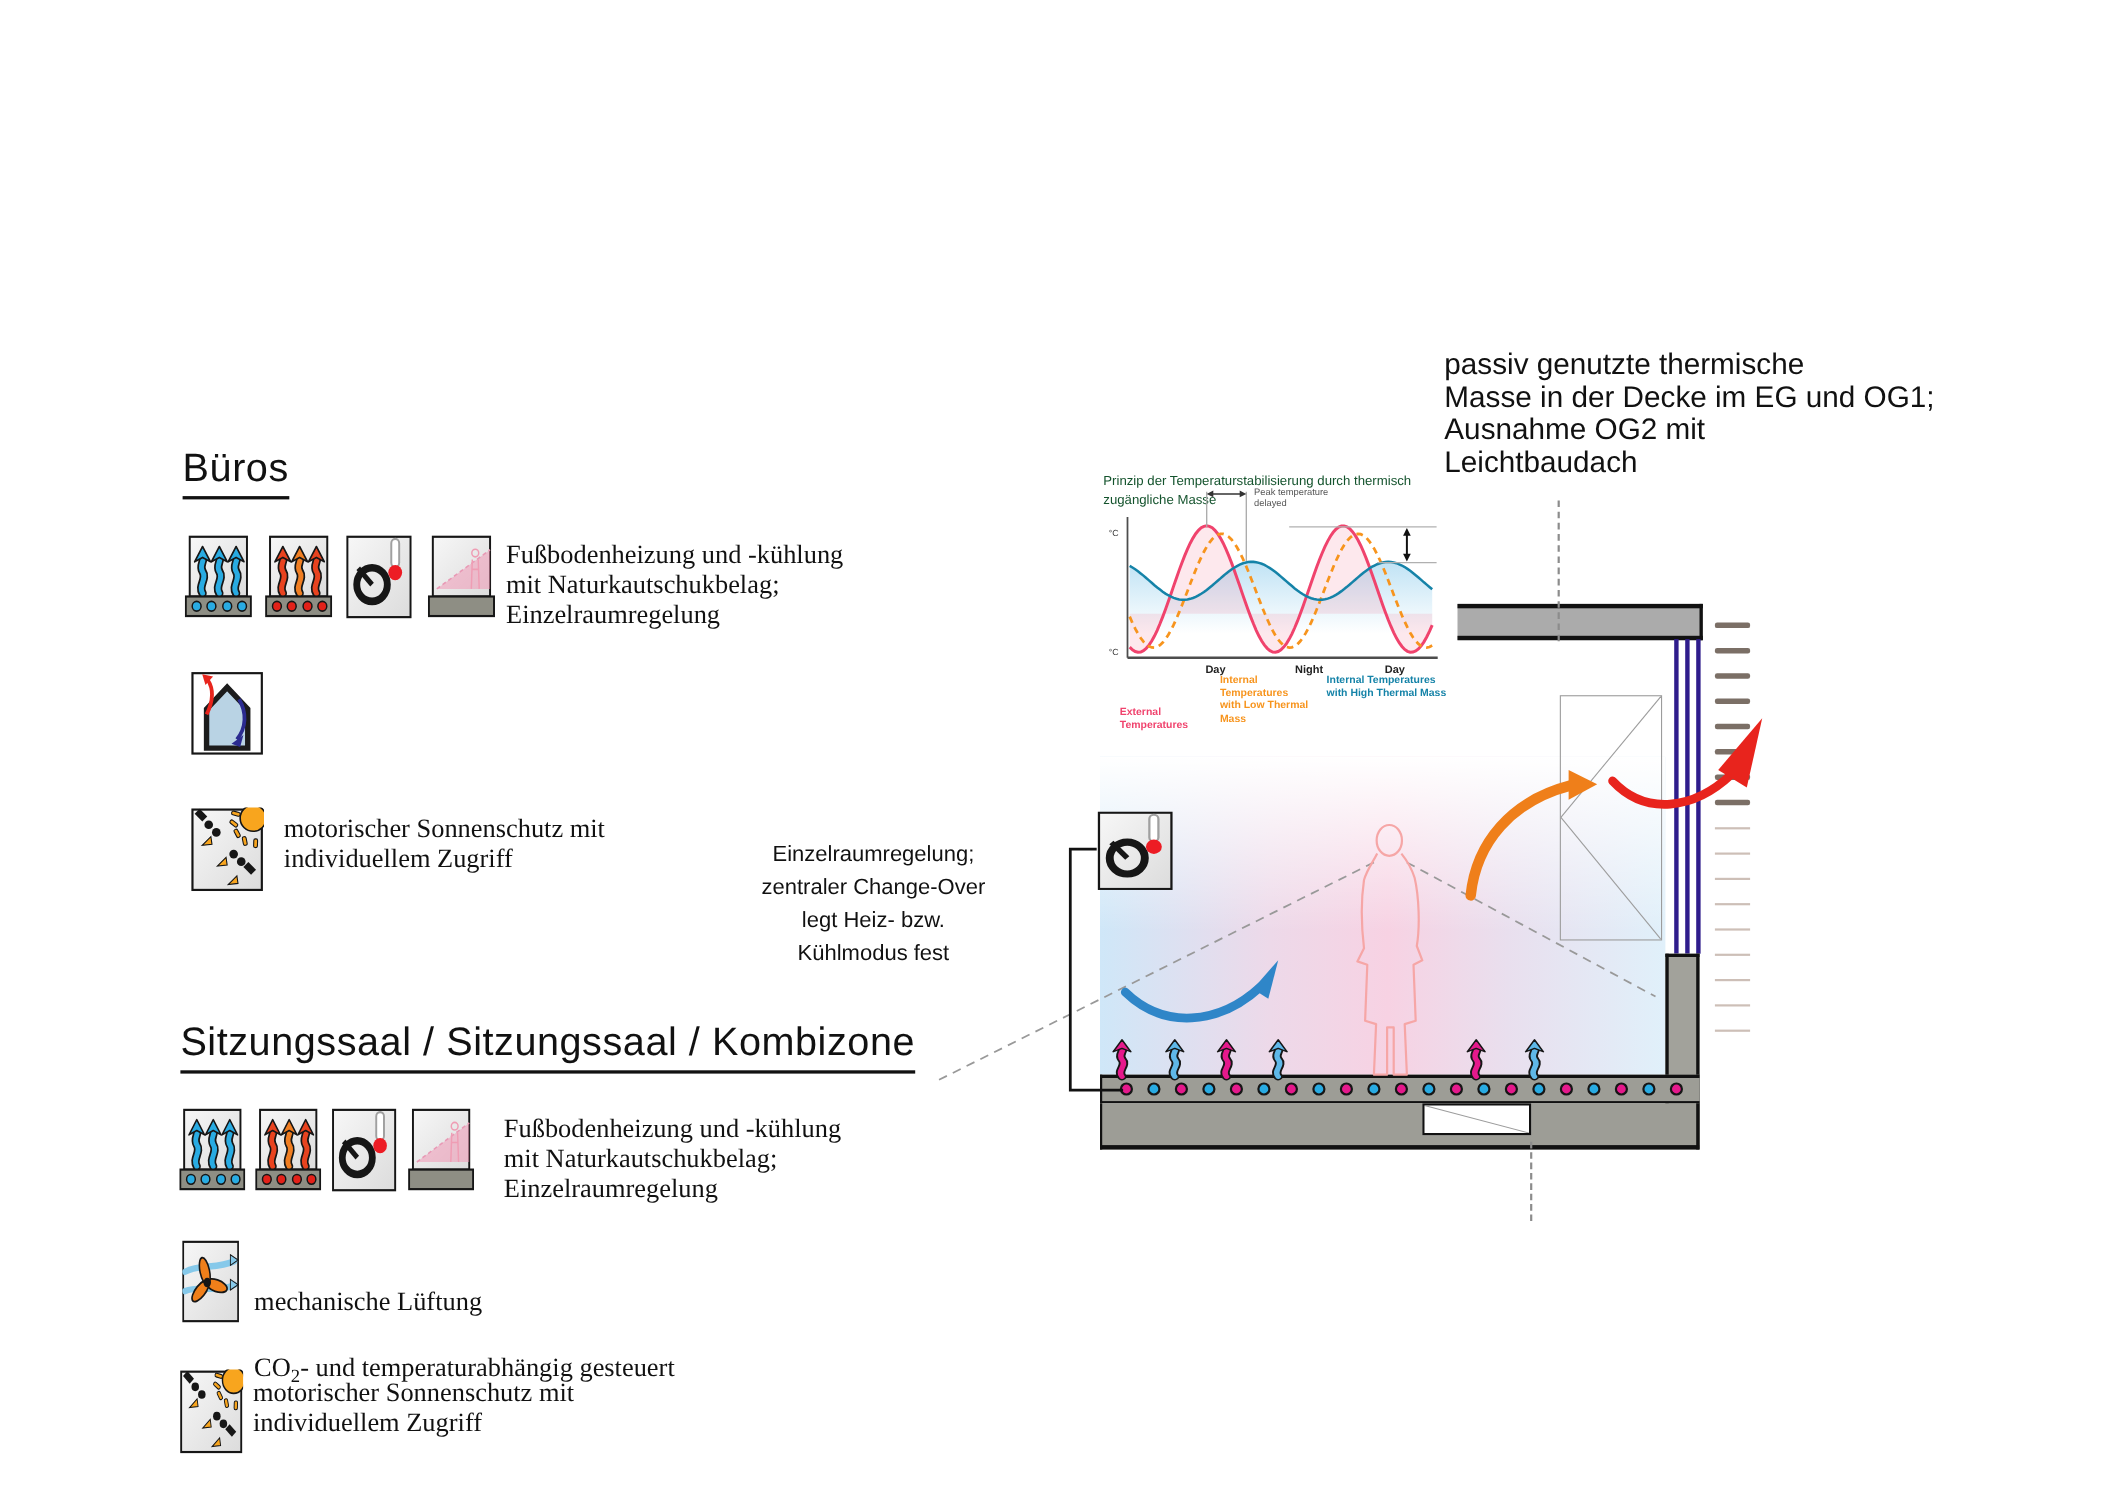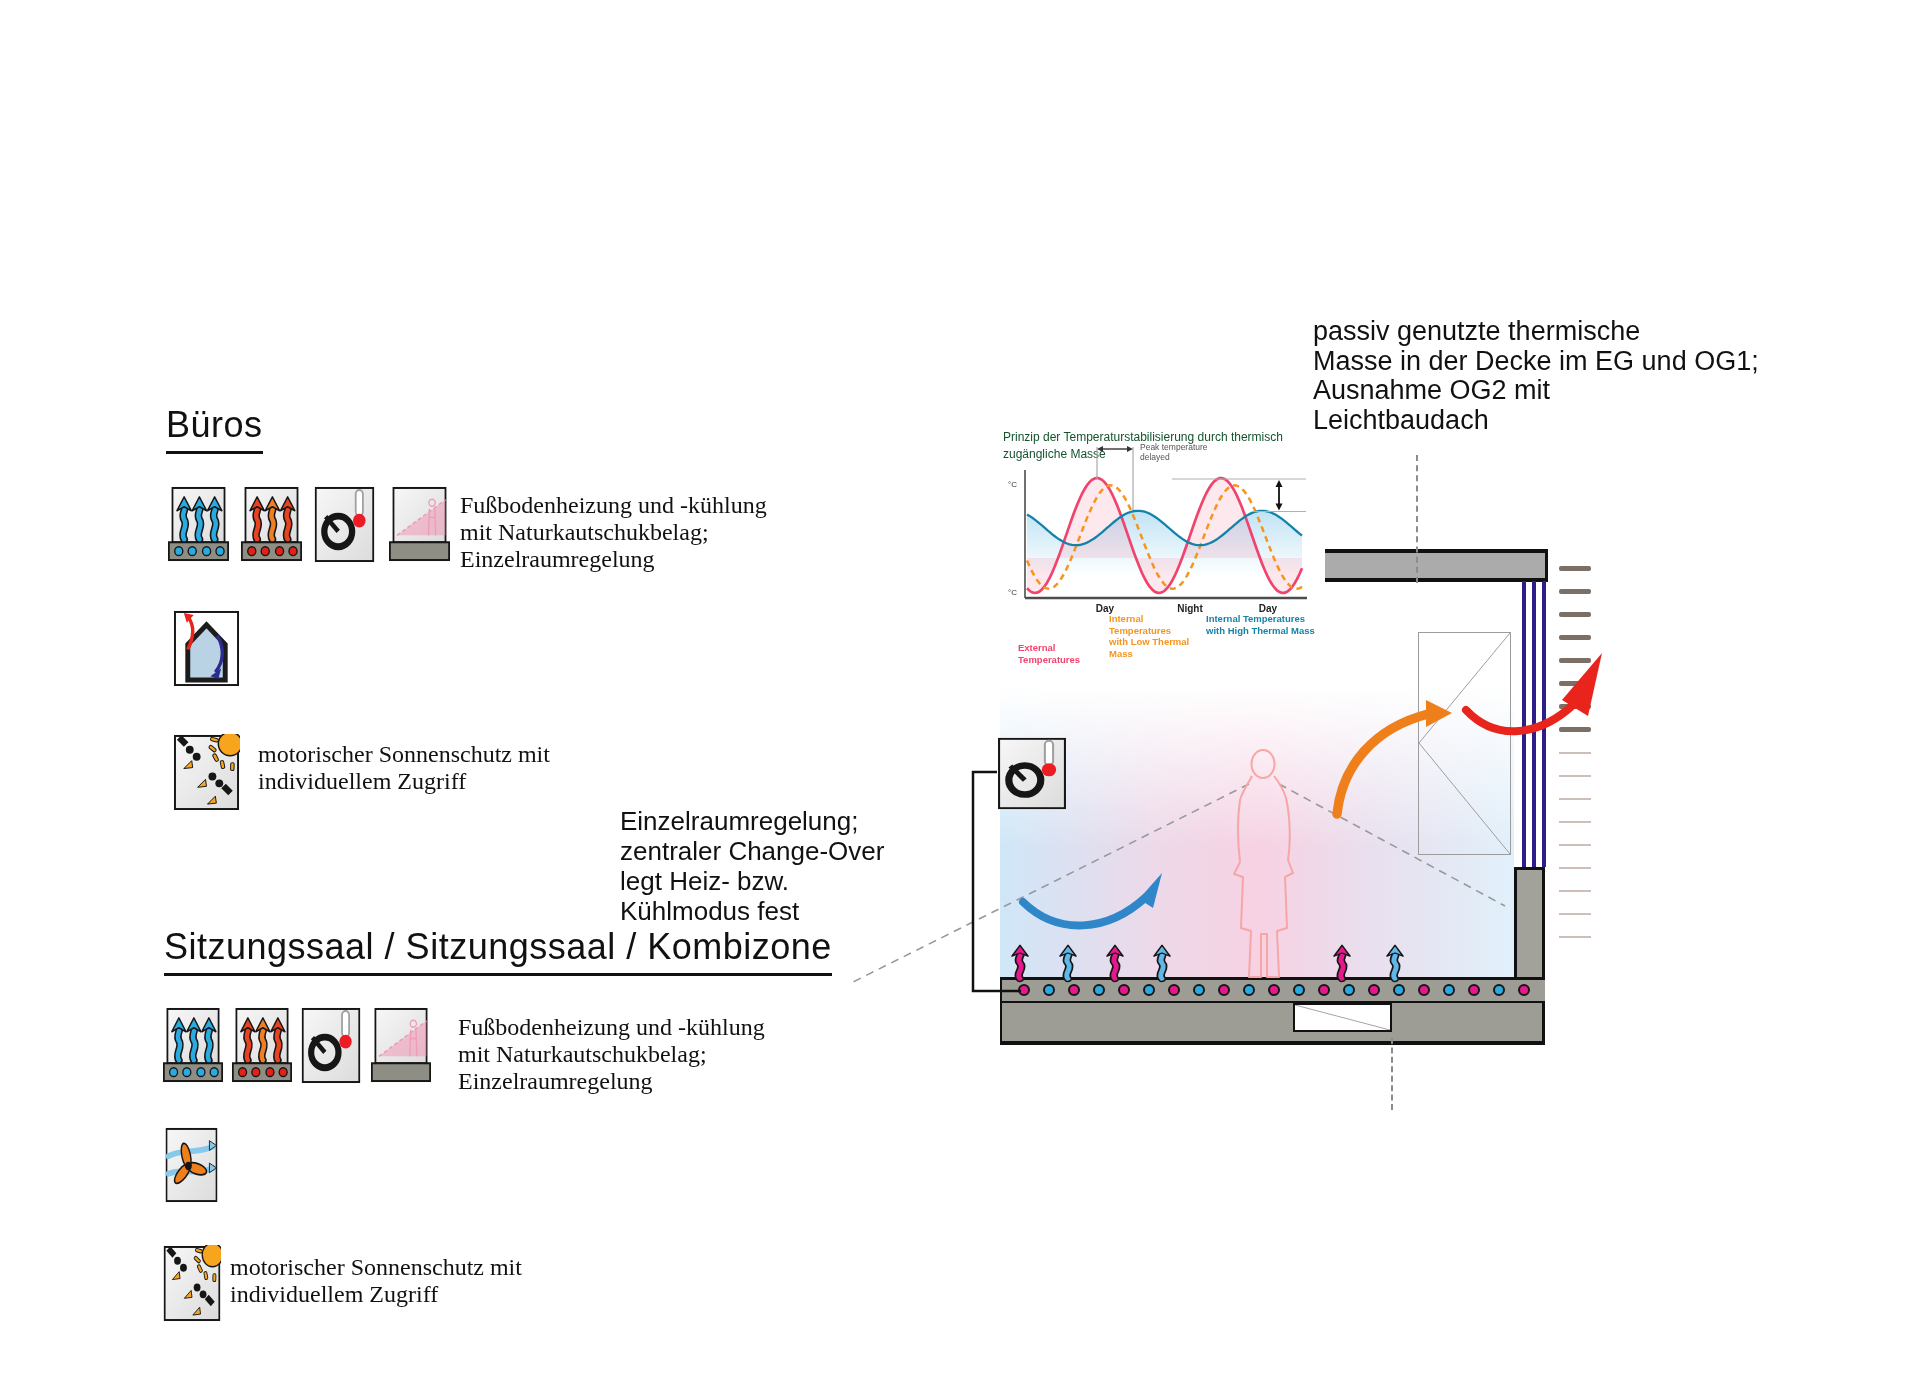--- a/index.html
+++ b/index.html
@@ -192,20 +192,24 @@
     <polygon points="57,14 66,19 57,24" fill="#86c9ea" stroke="#161616" stroke-width="1"></polygon>
     <polygon points="57,37 66,42 57,47" fill="#86c9ea" stroke="#161616" stroke-width="1"></polygon>
     <g transform="translate(30,40)" fill="#ef7f1a" stroke="#161616" stroke-width="1.8">
       <ellipse rx="13" ry="5.5" transform="rotate(15) translate(11,0)"></ellipse>
       <ellipse rx="13" ry="5.5" transform="rotate(135) translate(11,0)"></ellipse>
       <ellipse rx="13" ry="5.5" transform="rotate(255) translate(11,0)"></ellipse>
       <circle r="3.5" fill="#161616"></circle>
     </g>
   </svg>
 </div>
+  <div class="txt" style="left:231px;top:1139px;line-height:30px">
+    <span>mechanische Lüftung</span><br>
+    <span>CO</span><sub style="font-size:17px">2</sub><span>- und temperaturabhängig gesteuert</span>
+  </div>
 
   <div class="tile" style="left:163px;top:1245px;width:58px;height:77px">
   <svg viewBox="0 0 68 78" preserveAspectRatio="none">
     <rect class="tilebox" x="2" y="2" width="64" height="74"></rect>
     <circle cx="58" cy="10" r="12" fill="#f8a51e" stroke="#161616" stroke-width="1.5"></circle>
     <g fill="#f8a51e" stroke="#161616" stroke-width="1">
       <rect x="38" y="4" width="8" height="3.5" rx="1.5" transform="rotate(15 42 6)"></rect>
       <rect x="36" y="13" width="8" height="3.5" rx="1.5" transform="rotate(38 40 15)"></rect>
       <rect x="39" y="22" width="8" height="3.5" rx="1.5" transform="rotate(62 43 24)"></rect>
       <rect x="46" y="29" width="8" height="3.5" rx="1.5" transform="rotate(78 50 31)"></rect>
@@ -266,21 +270,21 @@
   <div class="legend" style="left:1018px;top:642px;width:92px;color:#f0436d">External Temperatures</div>
   <div class="legend" style="left:1109px;top:613px;width:98px;color:#f7941d">Internal Temperatures
 with Low Thermal Mass</div>
   <div class="legend" style="left:1206px;top:613px;width:115px;color:#1583a8">Internal Temperatures
 with High Thermal Mass</div>
 
   <div class="note" style="left:1313px;top:317px;font-size:27px;line-height:29.5px">passiv genutzte thermische
 Masse in der Decke im EG und OG1;
 Ausnahme OG2 mit
 Leichtbaudach</div>
-  <div class="note" style="left:620px;top:806px;width:348px;text-align:left;font-size:26px;line-height:30px">Einzelraumregelung;
+  <div class="note" style="left:620px;top:762px;width:348px;text-align:center;font-size:20px;line-height:30px">Einzelraumregelung;
 zentraler Change-Over
 legt Heiz- bzw.
 Kühlmodus fest</div>
 
   <div class="abs" style="left:1000px;top:688px;width:514px;height:289px;
        background:linear-gradient(180deg,#ffffff 0%,rgba(255,255,255,0) 55%),
                   linear-gradient(90deg,#cfe7f8 0%,#edd9e9 30%,#f7d2e3 51%,#e9dfee 72%,#e0f0fa 100%);"></div>
 
   <div class="abs" style="left:1325px;top:549px;width:220px;height:25px;background:#ababab;
        border-top:4px solid #111;border-bottom:4px solid #111;border-right:3px solid #111"></div>

